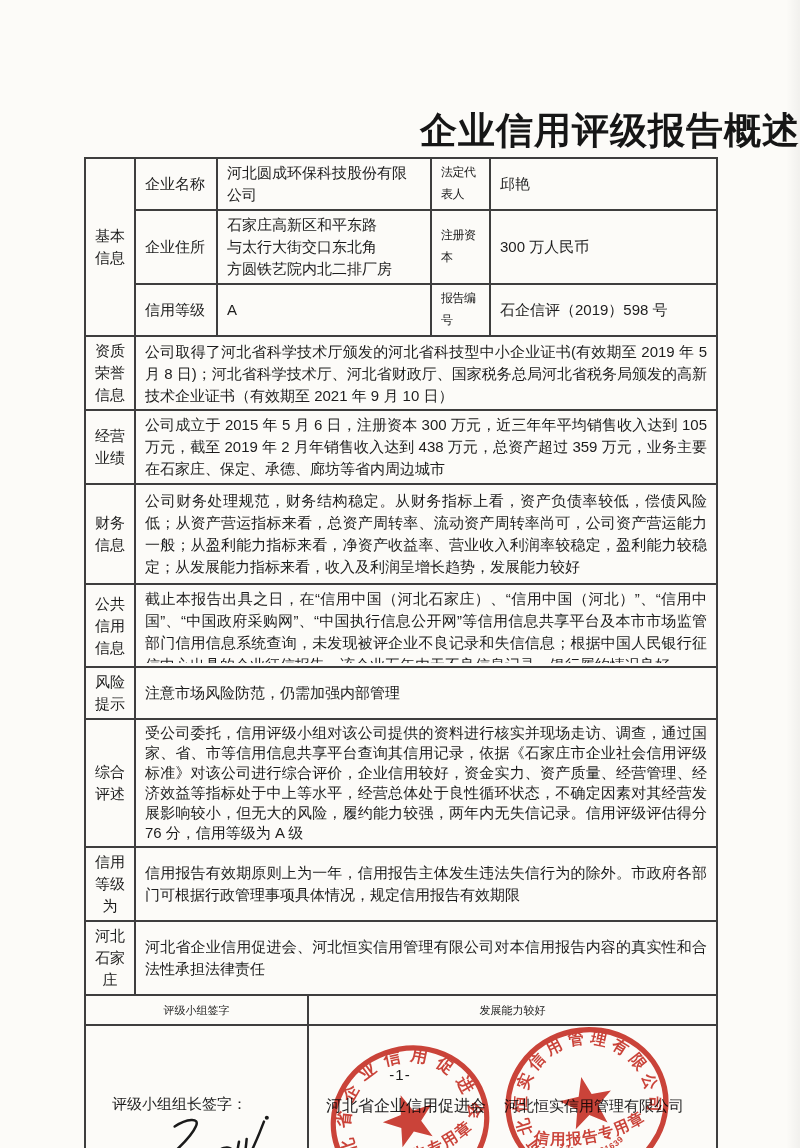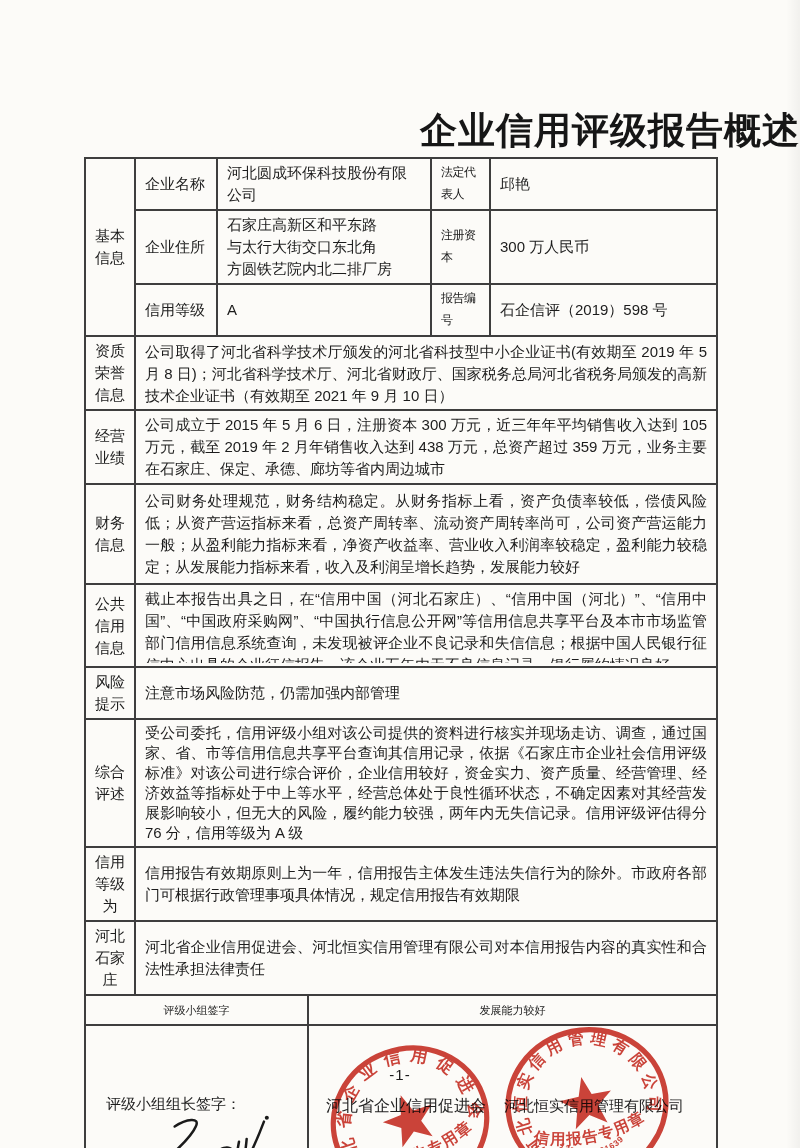--- a/index.html
+++ b/index.html
@@ -39,21 +39,21 @@
   tr.h68{height:68px} tr.h63{height:63px} tr.h100{height:100px}
   tr.h79{height:79px} tr.h44{height:44px} tr.h124{height:124px}
   tr.h43{height:43px} tr.h38{height:38px} tr.h29{height:29px} tr.h186{height:186px}
   tr.h124 td .clip{ line-height:20px; max-height:121px; }
   tr.h68 td .clip{ max-height:64px; }
   tr.h100 td .clip{ max-height:94px; }
   tr.h79 td .clip{ max-height:75px; }
   td.foot-hd{ text-align:center; font-size:11px; }
   td.foot-cell{ padding:0; position:relative; vertical-align:top; }
   .sig-area, .seal-area{ position:relative; width:100%; height:186px; }
-  .leader-label{ position:absolute; left:11px; top:64px; font-size:15px; font-weight:500; }
+  .leader-label{ position:absolute; left:17px; top:64px; font-size:15px; font-weight:500; }
   .signature{ position:absolute; left:52px; top:84px; }
   .sig-date{ position:absolute; right:10px; bottom:13px; font-size:15px; font-weight:500; }
   .seal-date{ position:absolute; right:30px; bottom:13px; font-size:15px; font-weight:500; }
   .org-name{ position:absolute; top:66px; font-size:16px; font-weight:500; color:#232323; z-index:1; white-space:nowrap; }
   .org1{ left:8px; }
   .org2{ left:186px; font-size:15px; }
   .stamp{ position:absolute; z-index:2; mix-blend-mode:multiply; opacity:0.93; }
   .stamp1{ left:4px; top:6px; transform:rotate(-20deg); }
   .stamp2{ left:180px; top:-12px; transform:rotate(-12deg); }
   .stamp text{ font-family:"Liberation Sans", sans-serif; font-weight:700; }

